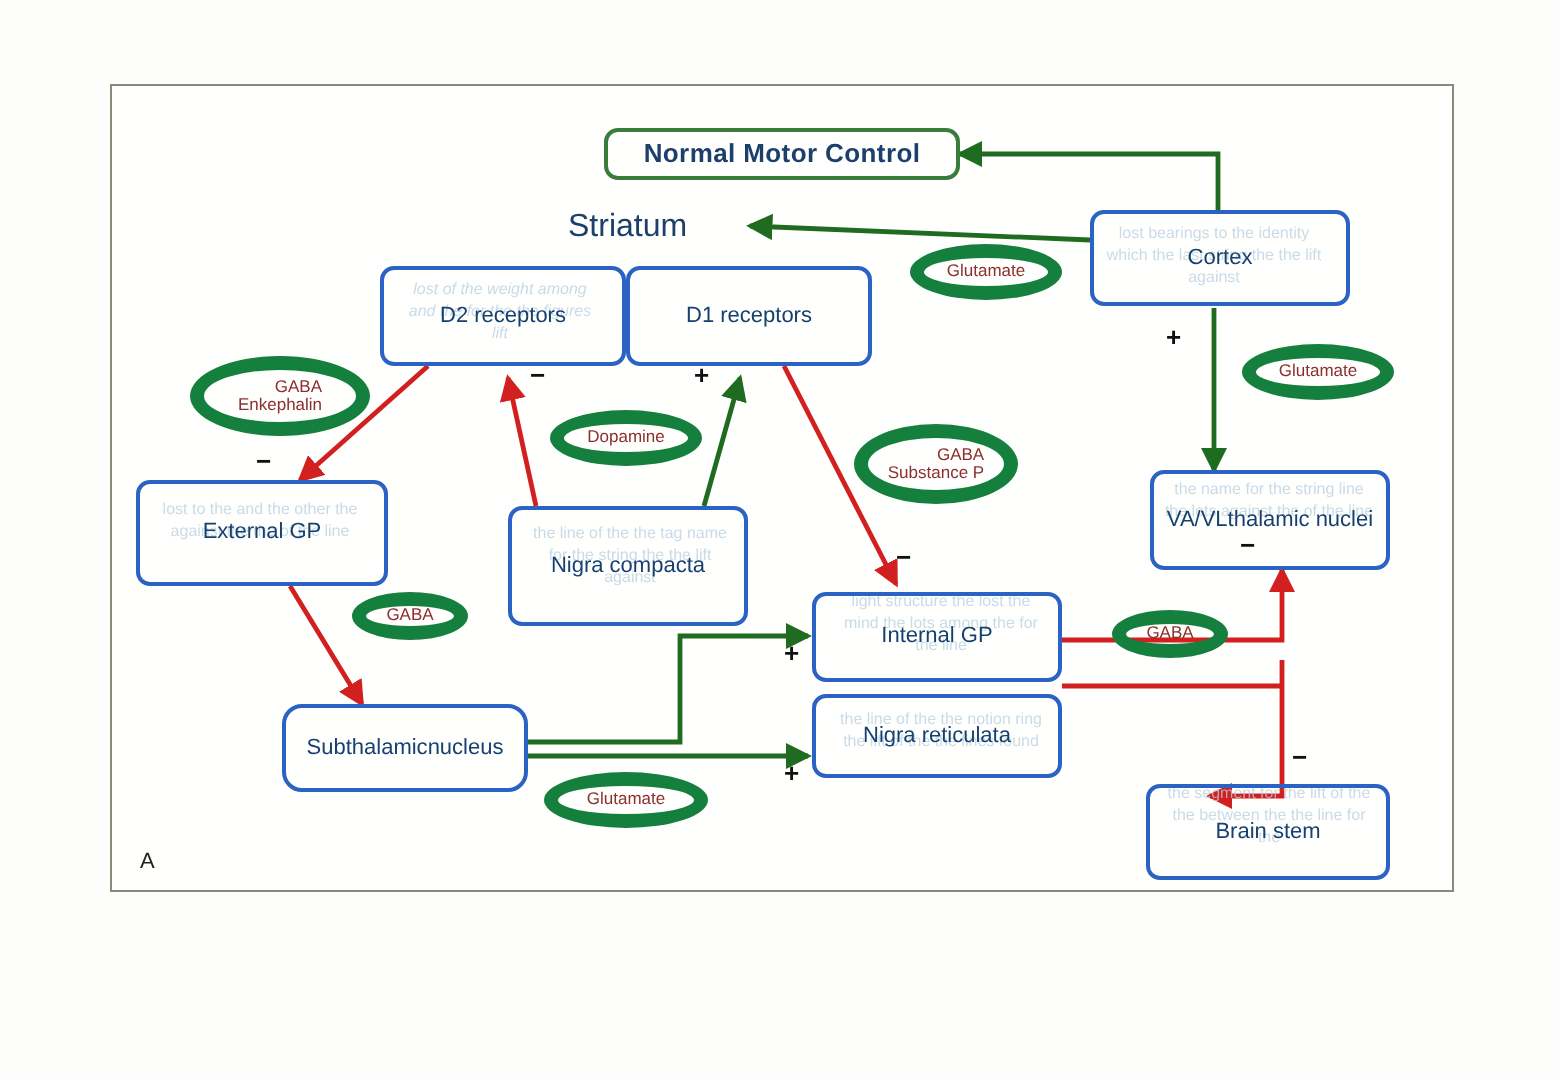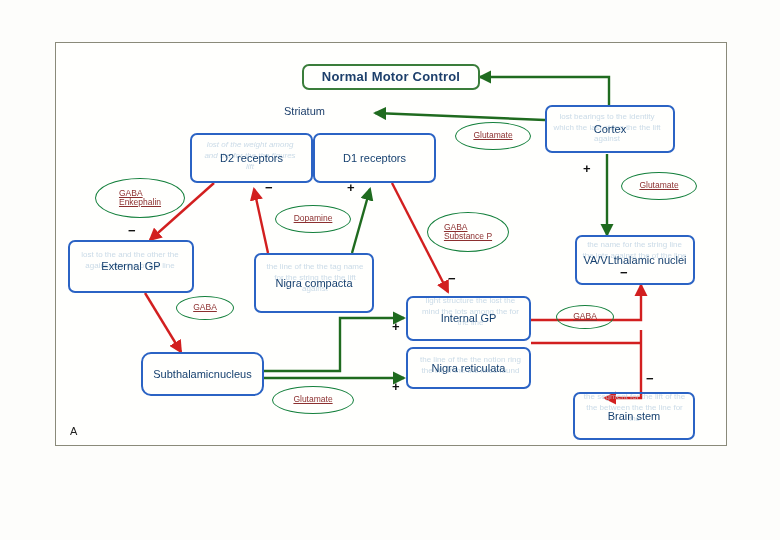--- a/index.html
+++ b/index.html
@@ -44,37 +44,36 @@
   .node.title{
     border:2px solid #3a7d3a;
     color:#1d3f6b;
     font-weight:bold;
     font-size:13px;
     letter-spacing:.2px;
   }
   .ellipse{
     position:absolute;
     box-sizing:border-box;
-    border:1px solid #15803d;
+    border:7px solid #15803d;
     border-radius:50%;
     color:#8c2f2f;
     font-size:8.5px;
     line-height:1.1;
     display:flex;
     align-items:center;
     justify-content:center;
-    text-align:left;
+    text-align:right;
     background:transparent;
     padding:1px;
-    text-decoration:underline;
   }
   .plain{
     position:absolute;
     color:#1d3f6b;
-    font-size:11px;
+    font-size:16px;
   }
   .sign{
     position:absolute;
     color:#111;
     font-size:13px;
     font-weight:bold;
     line-height:1;
   }
   .panel-letter{
     position:absolute;

